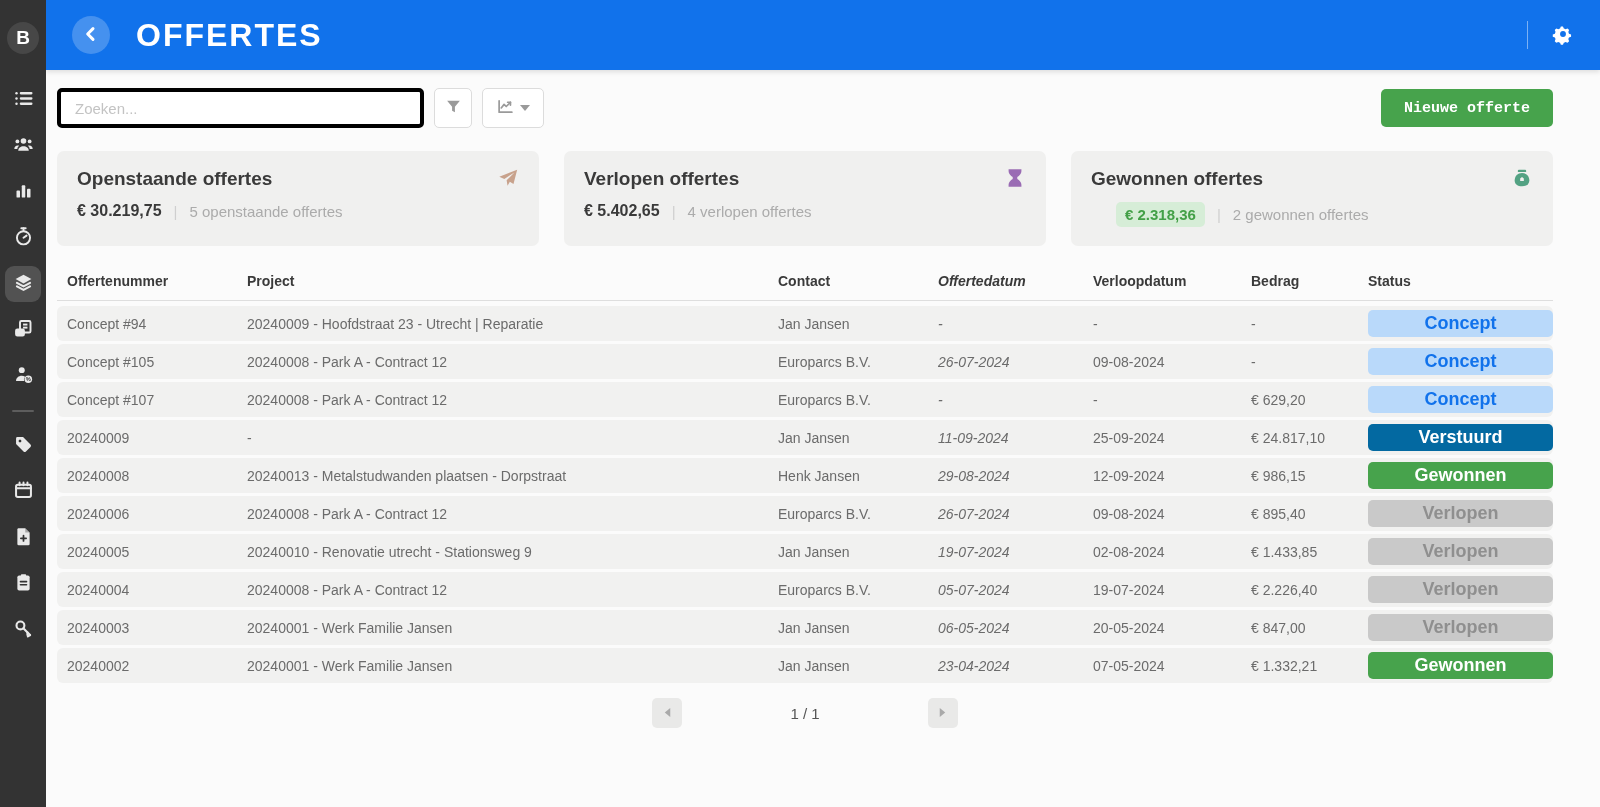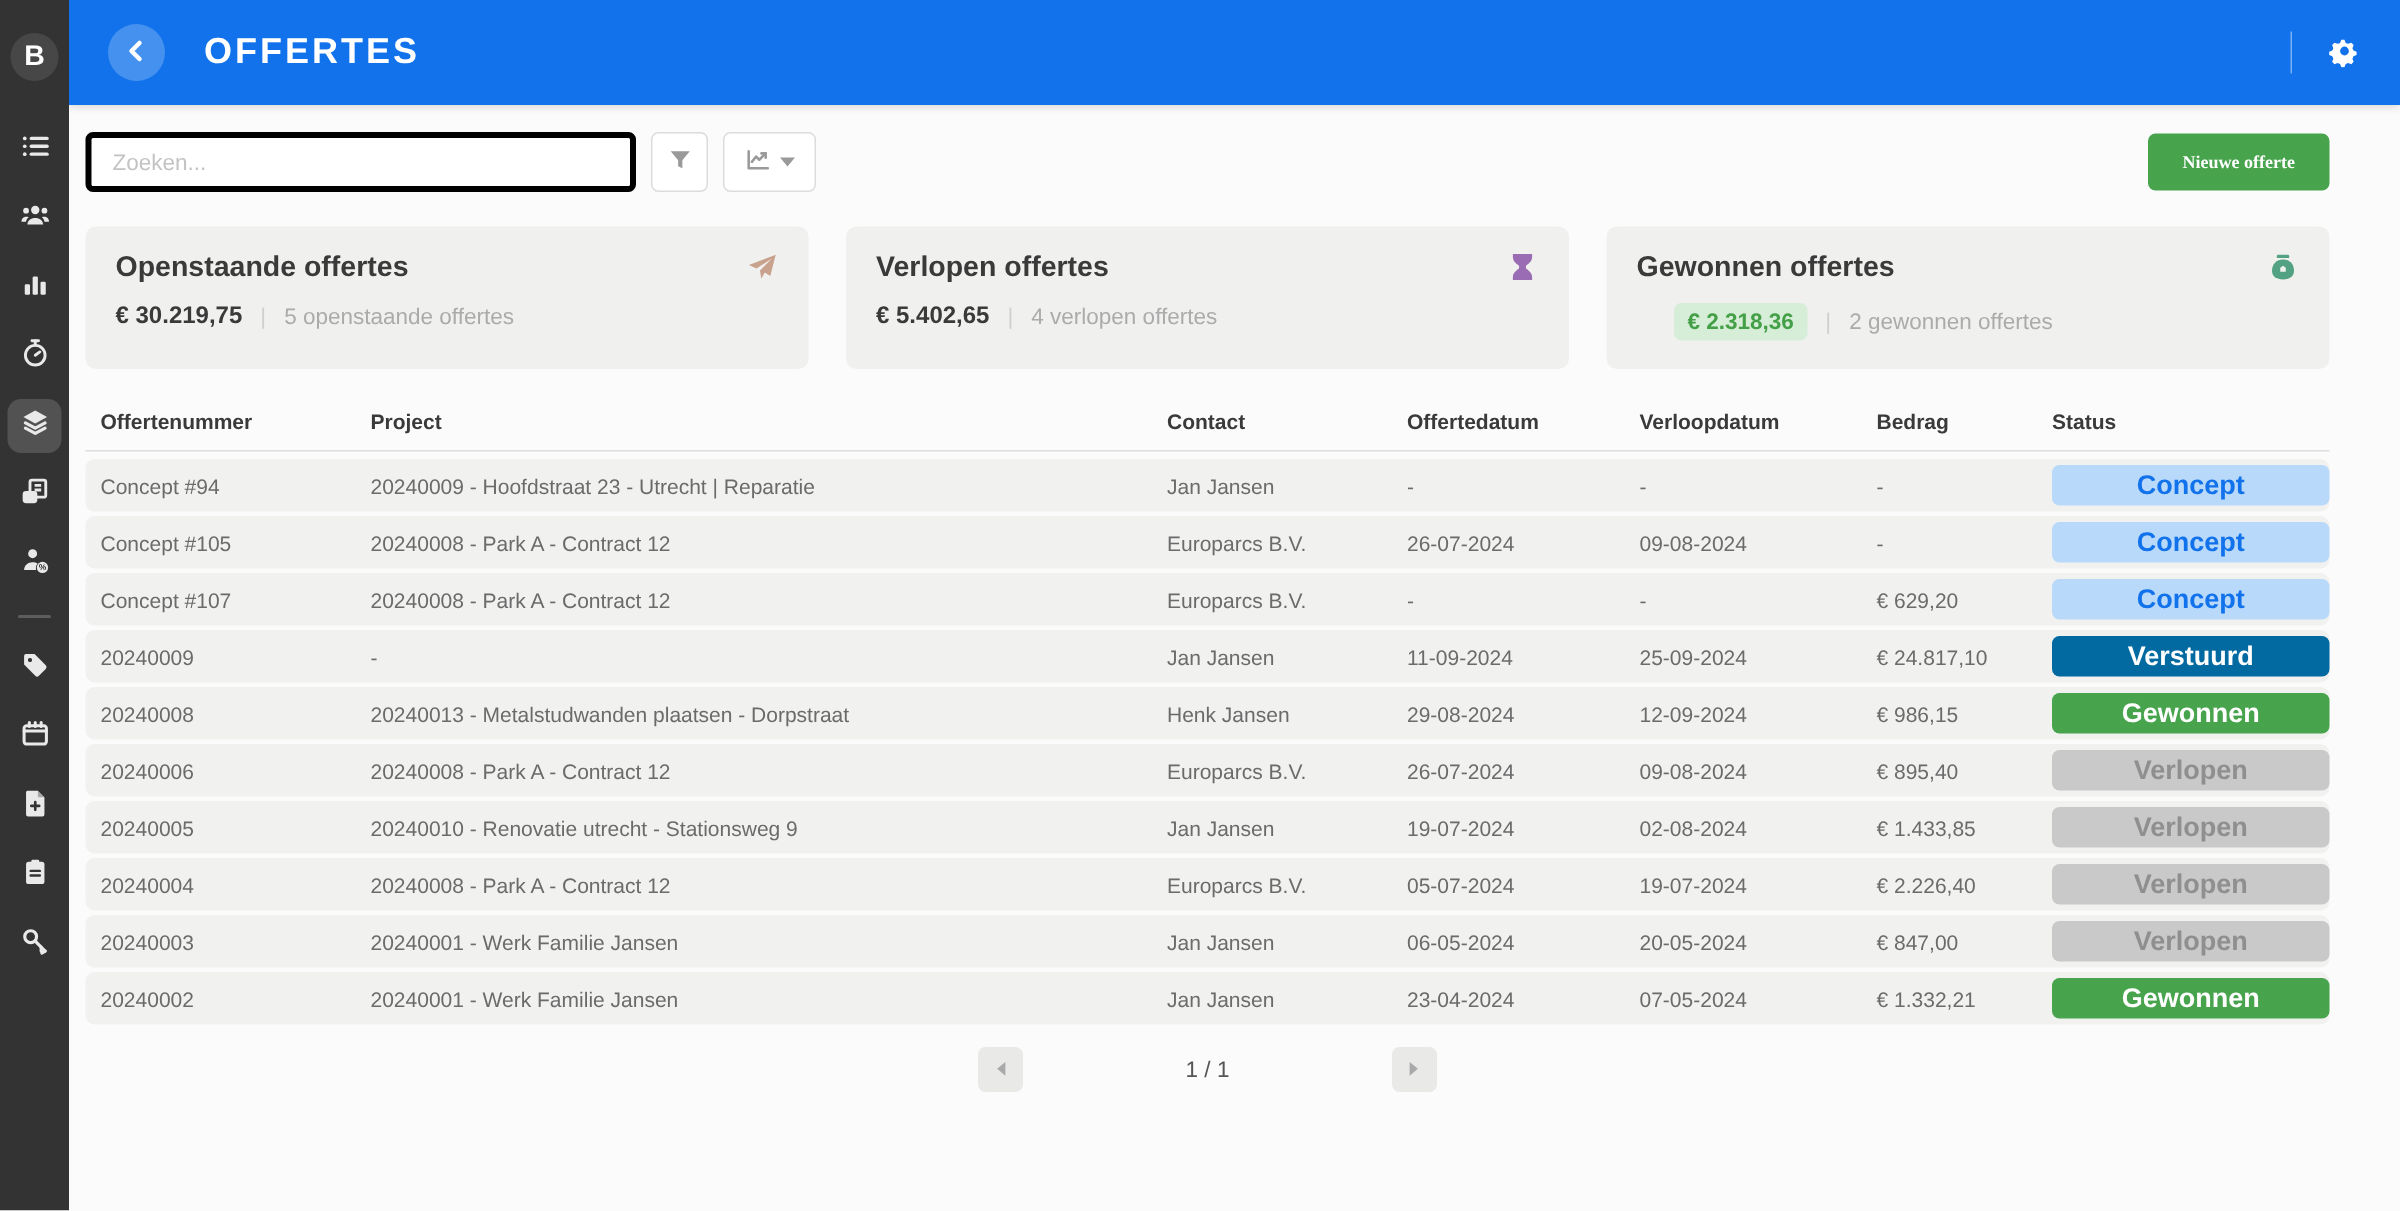--- a/index.html
+++ b/index.html
@@ -36,21 +36,21 @@
     position:absolute; left:46px; top:0; right:0; height:70px;
     background:#1172eb; display:flex; align-items:center; padding:0 26px 0 26px;
     box-shadow:0 2px 5px rgba(0,0,0,0.12);
   }
   .back-btn {
     width:38px; height:38px; border-radius:50%; background:rgba(255,255,255,0.22);
     display:flex; align-items:center; justify-content:center; cursor:pointer; border:none;
   }
   .back-btn svg { width:16px; height:16px; }
   .page-title {
-    color:#ffffff; font-size:24px; font-weight:800; letter-spacing:2px;
+    color:#ffffff; font-size:32px; font-weight:800; letter-spacing:2px;
     margin-left:26px;
   }
   .header-right { margin-left:auto; display:flex; align-items:center; }
   .header-divider { width:1px; height:28px; background:rgba(255,255,255,0.45); margin-right:24px; }
   .gear-btn { background:none; border:none; cursor:pointer; color:#ffffff; display:flex; }
   .gear-btn svg { width:22px; height:22px; }
   
   .main { position:absolute; left:46px; top:70px; right:0; bottom:0; padding:18px 47px 0 11px; }
   
   .toolbar { display:flex; align-items:center; }
@@ -64,22 +64,22 @@
     height:40px; border:1px solid #dcdcdc; border-radius:5px; background:#ffffff;
     display:flex; align-items:center; justify-content:center; cursor:pointer;
     color:#9a9a9a; margin-left:10px;
   }
   .filter-btn { width:38px; }
   .chart-btn { width:62px; gap:6px; }
   .tool-btn svg { width:17px; height:17px; }
   .caret-down { width:0; height:0; border-left:5px solid transparent; border-right:5px solid transparent; border-top:6px solid #9a9a9a; }
   .new-btn {
     margin-left:auto; height:38px; padding:0 23px; border:none; border-radius:5px;
-    background:#47a34c; color:#ffffff; font-size:12px; font-weight:700; cursor:pointer;
-    font-family:Liberation Serif, serif;
+    background:#47a34c; color:#ffffff; font-size:15px; font-weight:700; cursor:pointer;
+    font-family:Liberation Mono, monospace;
   }
   
   .cards { display:flex; gap:25px; margin-top:23px; }
   .card {
     flex:1; background:#f0f0ef; border-radius:7px; padding:17px 22px 19px 20px;
     position:relative; min-height:88px;
   }
   .card-title { font-size:19px; font-weight:700; color:#3a3a3a; }
   .card-line { display:flex; align-items:center; margin-top:12px; }
   .card-amount { font-size:16px; font-weight:700; color:#3a3a3a; }
@@ -88,21 +88,21 @@
   .card-count { color:#ababab; font-size:15px; }
   .card-icon { position:absolute; top:16px; right:20px; }
   .card-icon svg { width:22px; height:22px; }
   
   .table { margin-top:27px; }
   .thead { display:flex; align-items:flex-start; padding-bottom:11px; border-bottom:1px solid #dedede; }
   .th { font-size:14px; font-weight:700; color:#3a3a3a; }
   .c-num { width:190px; padding-left:10px; }
   .c-proj { flex:1; }
   .c-contact { width:160px; }
-  .c-odate { width:155px; }
+  .c-odate { width:155px;font-style:italic; }
   .c-vdate { width:158px; }
   .c-amount { width:117px; }
   .c-status { width:185px; }
   .trow {
     display:flex; align-items:center; height:35px; background:#f1f1f0;
     border-radius:6px; margin-top:3px; font-size:14px; color:#6b6b6b; cursor:pointer;
   }
   .trow:first-child { margin-top:5px; }
   .status-badge {
     display:block; width:100%; height:27px; line-height:27px; text-align:center;

